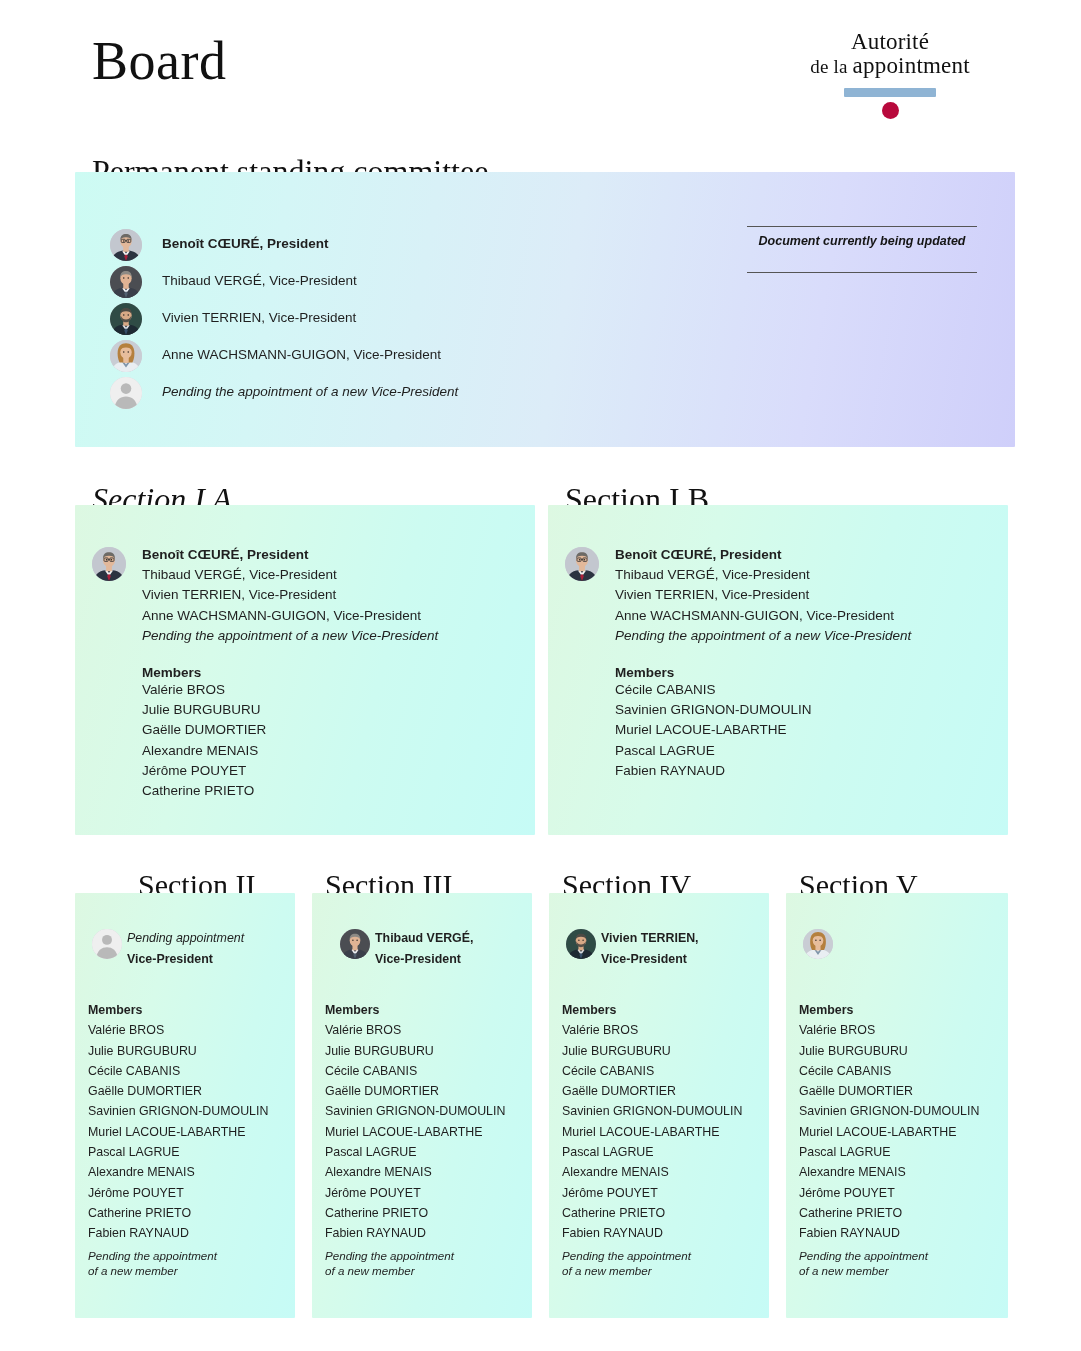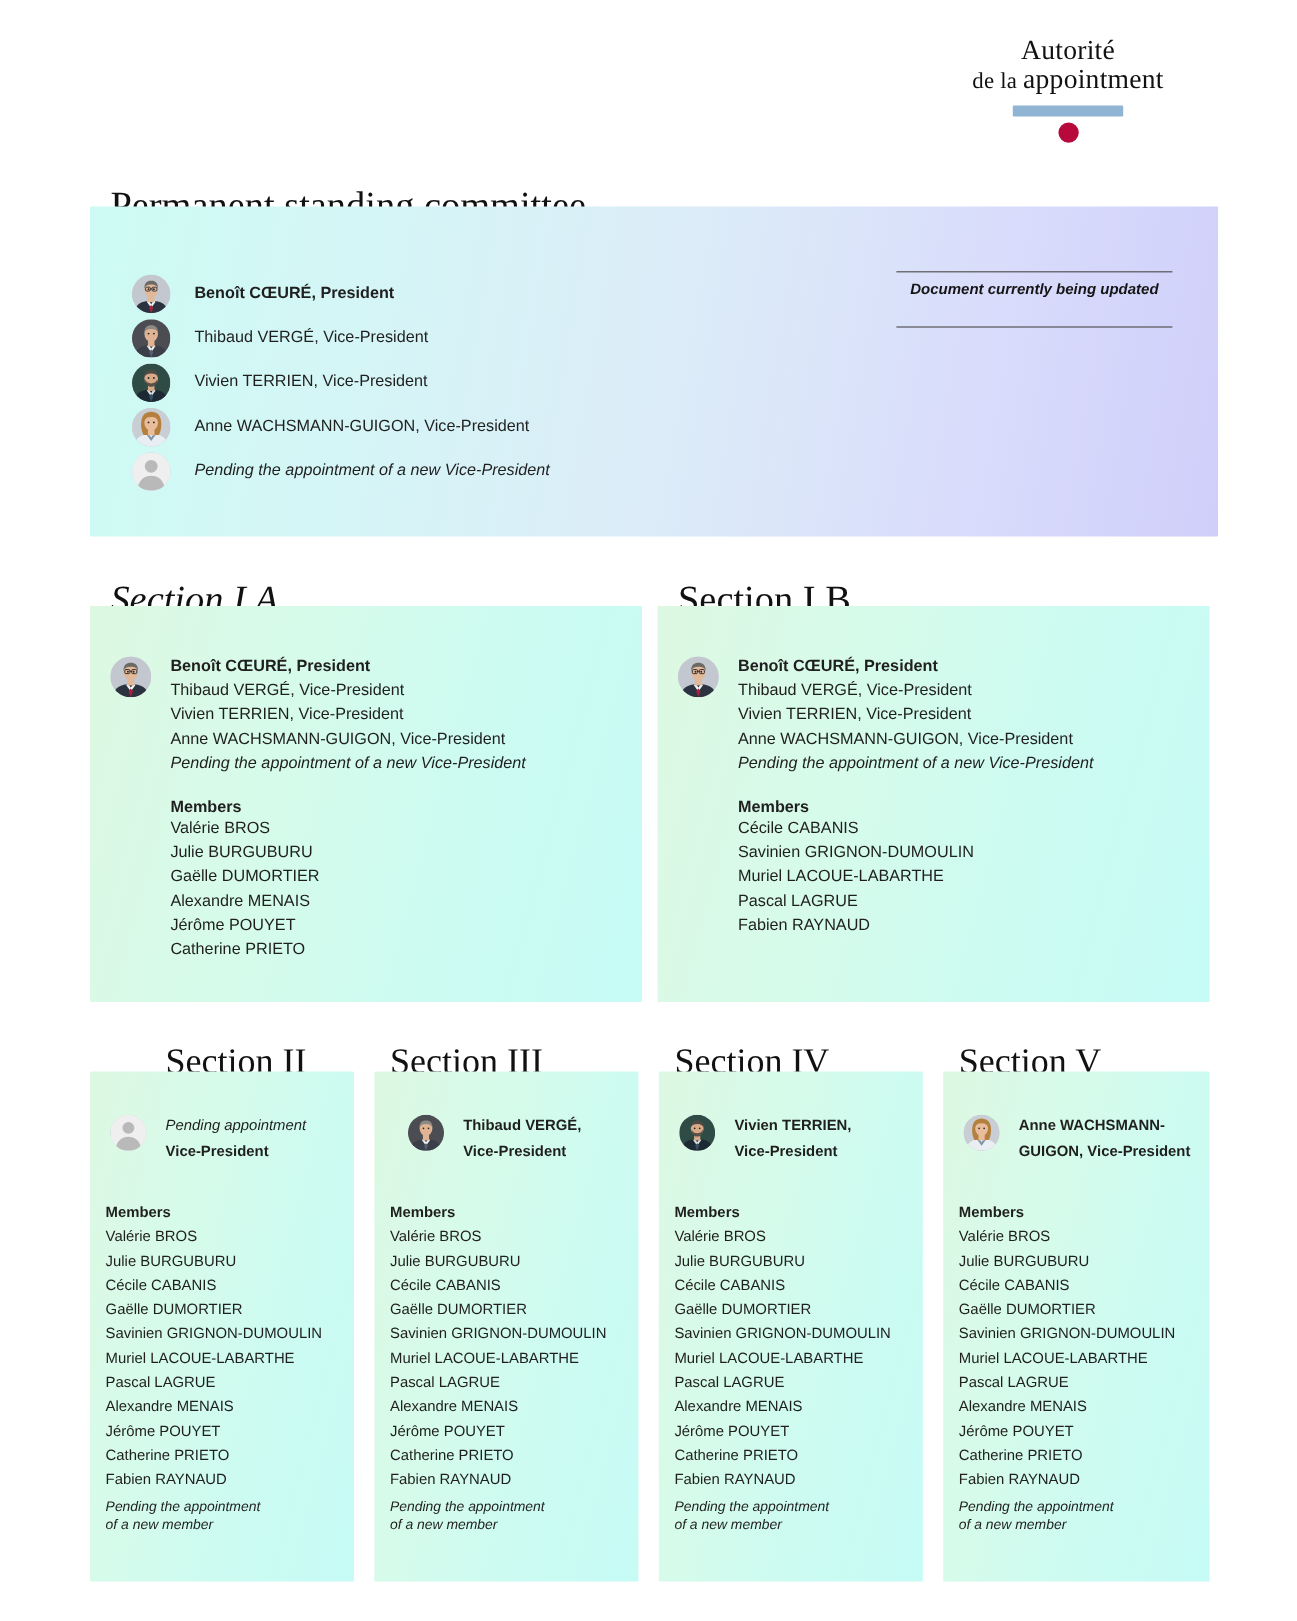--- a/index.html
+++ b/index.html
@@ -91,33 +91,34 @@
   .ln.bold{font-weight:bold;}
   .ln.ital{font-style:italic;}
   .members-head{
     font-size:13.5px; font-weight:bold; color:#1f1f1f;
     margin-top:19px; margin-bottom:0;
   }
 
   
   .secb-lead{display:flex; align-items:flex-start; position:absolute;}
   .secb-lead .avatar{width:30px;height:30px; margin-top:1px;}
-  .secb-leadtext{margin-left:16px;}
+  .secb-leadtext{margin-left:5px;}
   .ln2{font-size:12.4px; line-height:21px; color:#1f1f1f;}
   .ln2.bold{font-weight:bold;}
   .ln2.ital{font-style:italic;}
   .secb-members{position:absolute;}
   .mh{font-size:12.4px; font-weight:bold; color:#1f1f1f; line-height:20.3px;}
   .mn{font-size:12.4px; color:#1f1f1f; line-height:20.3px; white-space:nowrap;}
   .mp{font-size:11.6px; font-style:italic; color:#1f1f1f; line-height:15.5px;}
 </style>
 </head>
 <body>
 
 <div class="header">
+  <div class="page-title">Board</div>
 
   <div class="logo">
     <div class="logo-l1">Autorité</div>
     <div class="logo-l2"><span class="small">de la </span><span>appointment</span></div>
     <div class="logo-bar"></div>
     <div class="logo-dot"></div>
   </div>
 </div>
 
 <div class="sec-heading big" style="left:92px; top:155px;text-align:right;">Permanent standing committee</div>
@@ -408,24 +409,20 @@
         <path d="M2 40 C3.5 30.5 10 27 20 27 C30 27 36.5 30.5 38 40 Z" fill="#e9eef2"></path>
         <path d="M15.4 28 L20 34.5 L24.6 28 L22.6 26.8 L20 30.6 L17.4 26.8 Z" fill="#7f95aa"></path>
         <path d="M9.5 17 C9.5 7.5 14 4 20 4 C26 4 30.5 7.5 30.5 17 C30.5 24 28 28 28 28 L12 28 C12 28 9.5 24 9.5 17 Z" fill="#b5803e"></path>
         <rect x="16.6" y="20.5" width="6.8" height="8" fill="#e7bd9c"></rect>
         <ellipse cx="20" cy="15.2" rx="7.1" ry="8.3" fill="#e7bd9c"></ellipse>
         <path d="M12.9 14.2 C12.6 7.4 16 5.4 20 5.4 C24 5.4 27.4 7.4 27.1 14.2 C26.4 10.6 24 9.4 20 9.4 C16 9.4 13.6 10.6 12.9 14.2 Z" fill="#b5803e"></path>
         <circle cx="17.2" cy="15" r="0.95" fill="#2c2622"></circle>
         <circle cx="22.8" cy="15" r="0.95" fill="#2c2622"></circle>
       </svg>
     </div>
-    <div class="secb-leadtext">
-      <div class="ln2 bold">Anne WACHSMANN-</div>
-      <div class="ln2 bold">GUIGON, Vice-President</div>
-    </div>
   </div>
 <div class="secb-members" style="left:799px; top:1000px;" id="sec5-members">
     <div class="mh">Members</div>
     <div class="mn">Valérie BROS</div>
     <div class="mn">Julie BURGUBURU</div>
     <div class="mn">Cécile CABANIS</div>
     <div class="mn">Gaëlle DUMORTIER</div>
     <div class="mn">Savinien GRIGNON-DUMOULIN</div>
     <div class="mn">Muriel LACOUE-LABARTHE</div>
     <div class="mn">Pascal LAGRUE</div>

